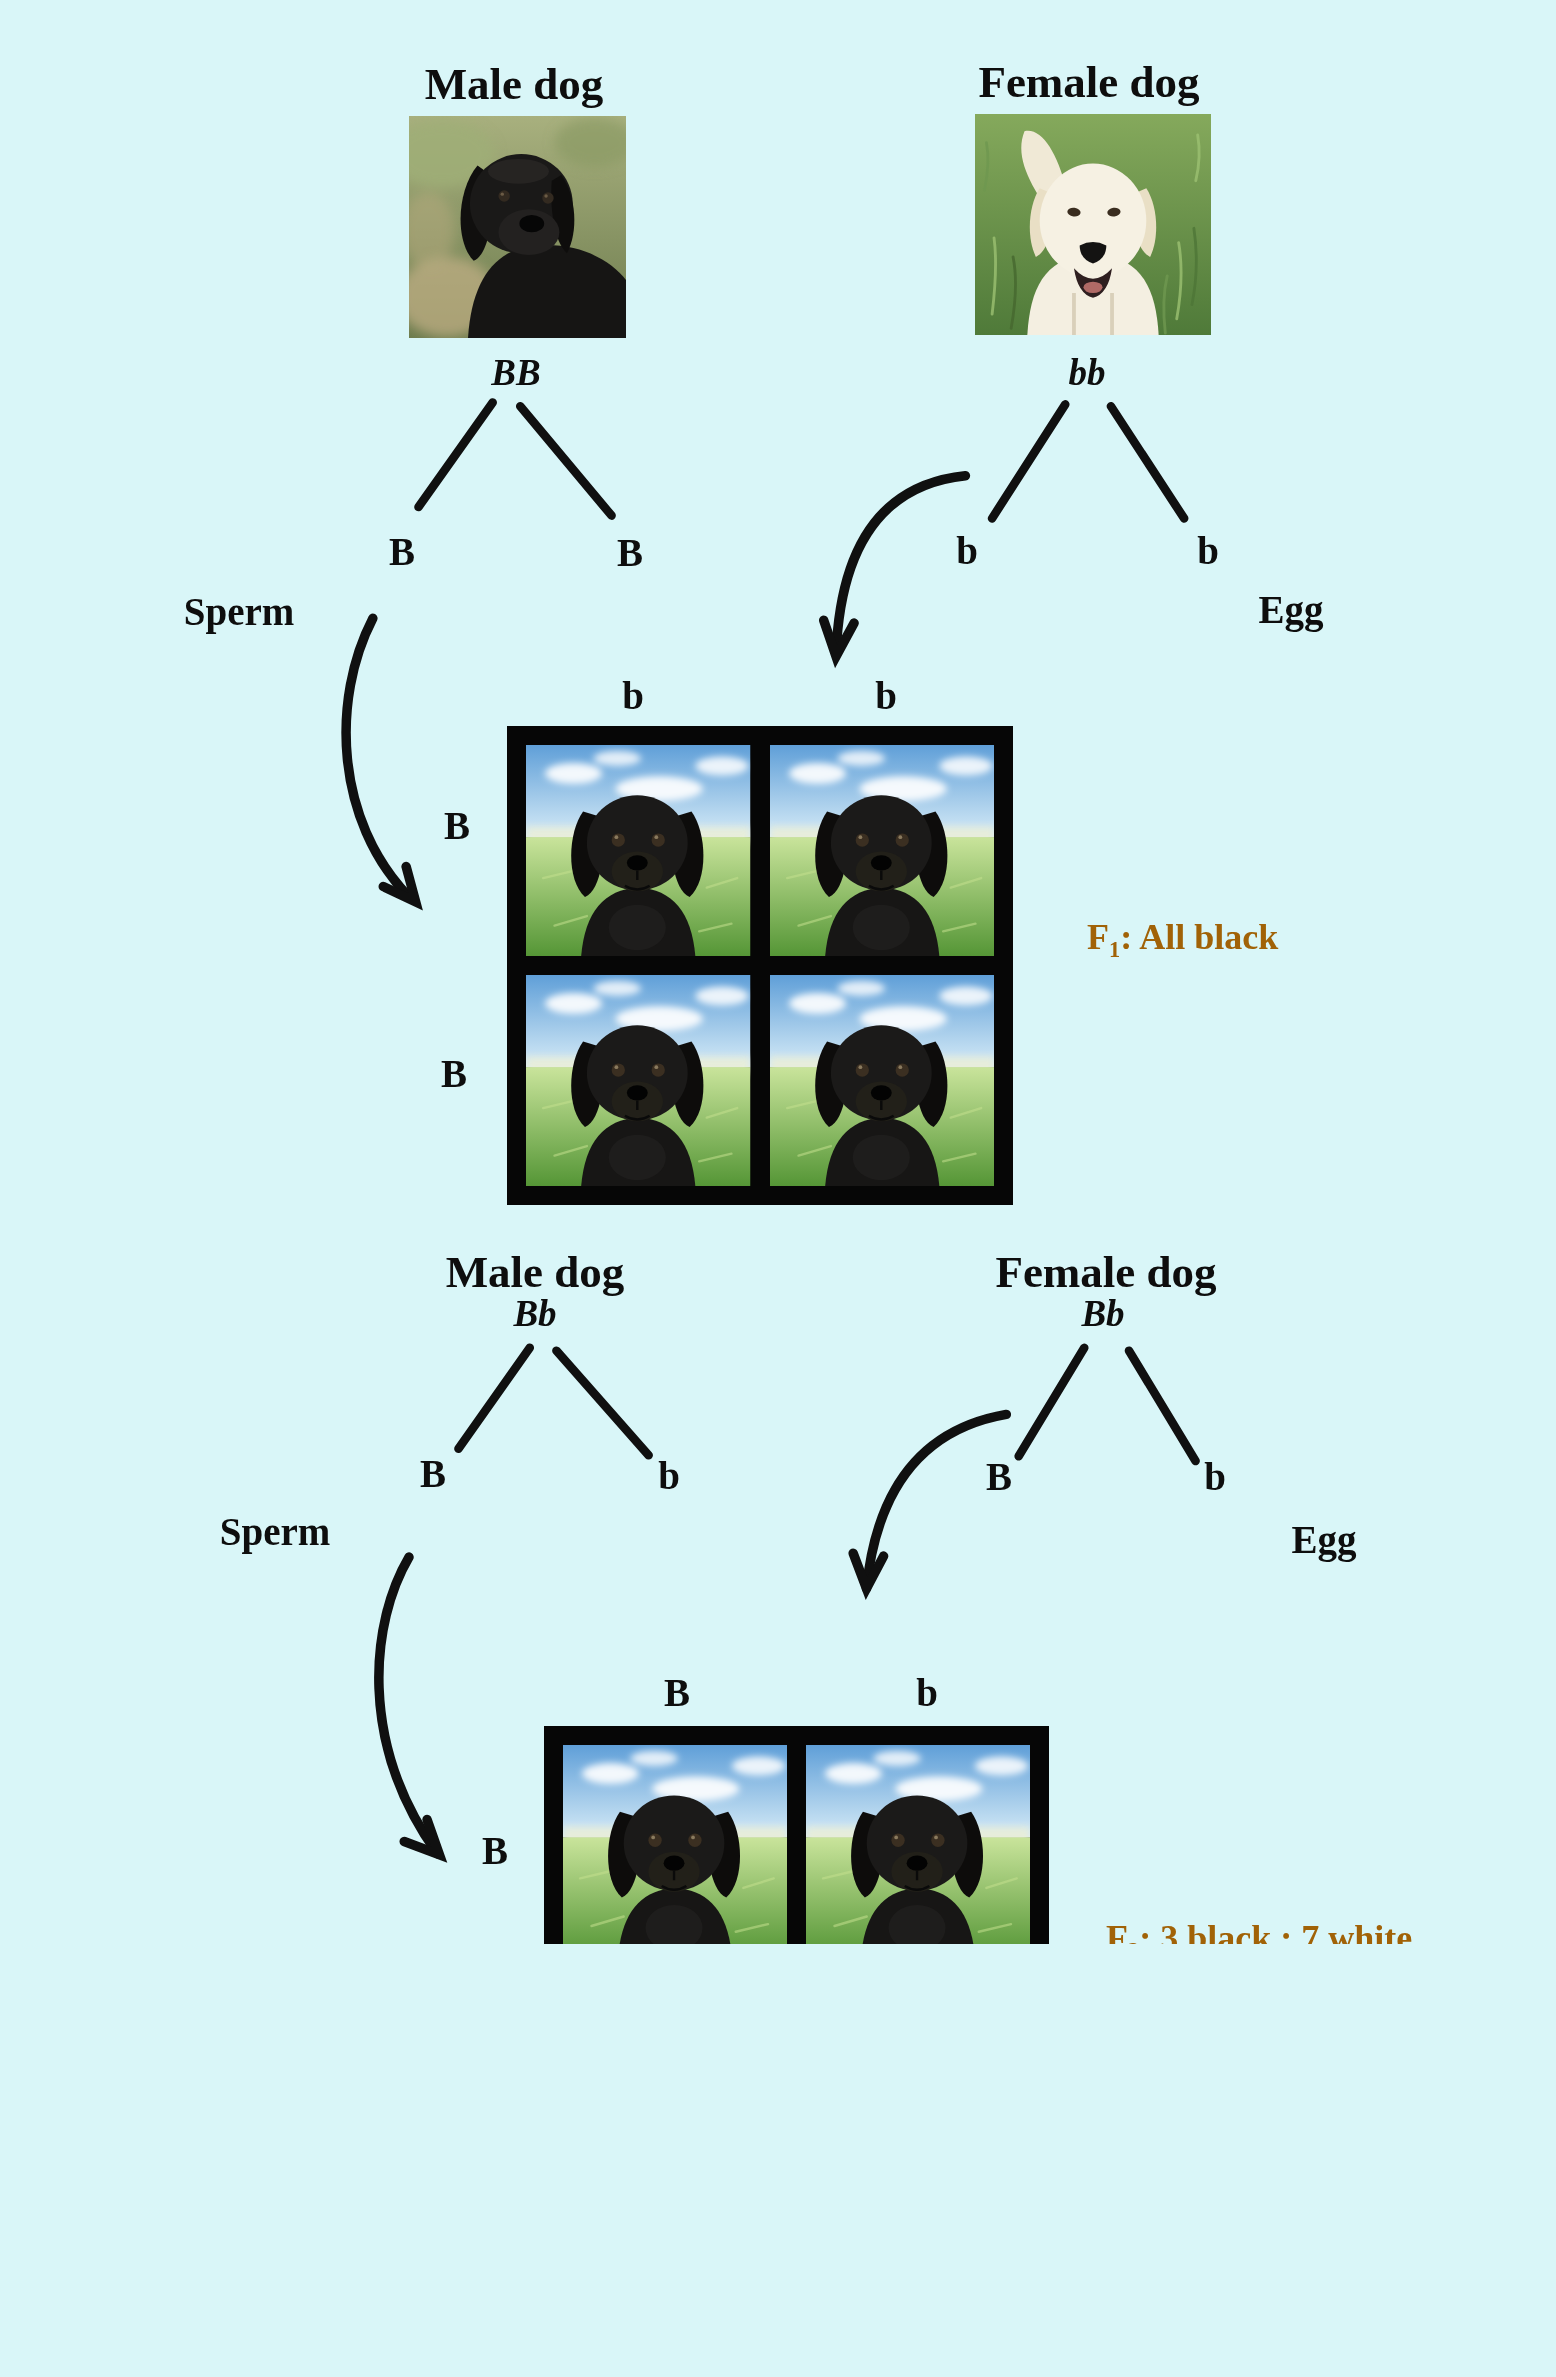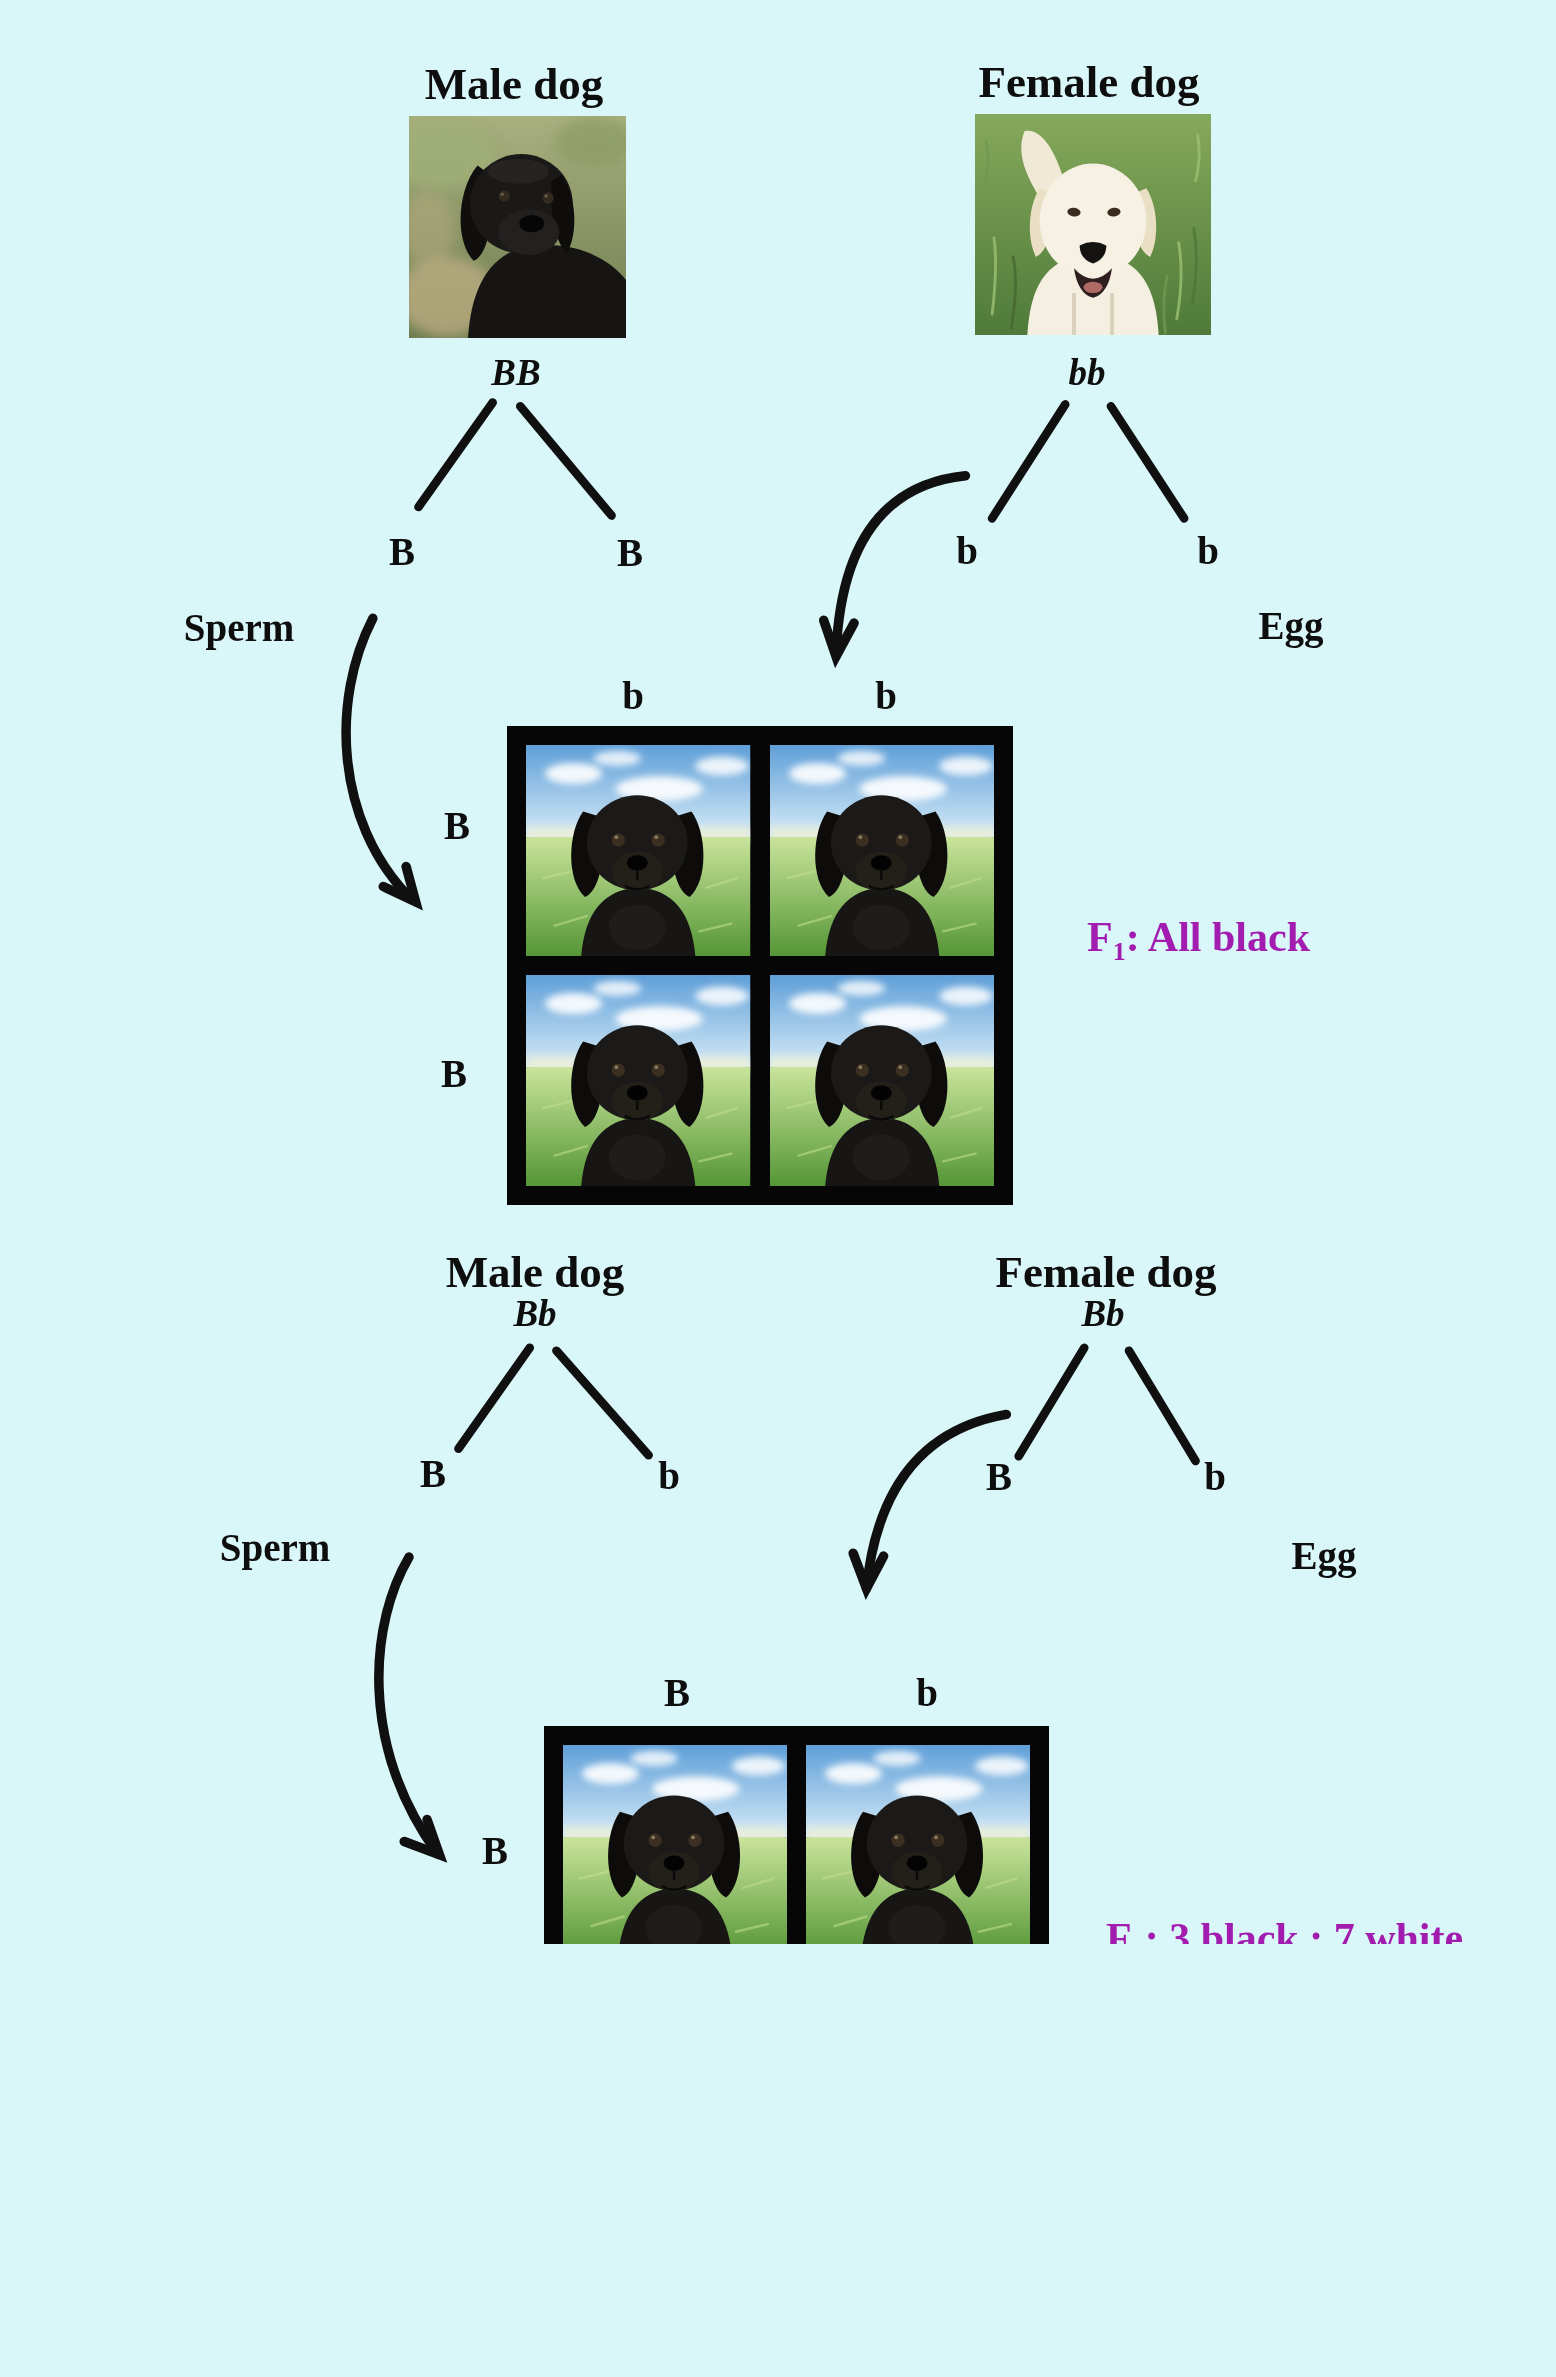--- a/index.html
+++ b/index.html
@@ -18,26 +18,26 @@
     transform:translate(-50%,-50%);
     font-weight:bold;
     color:#0e0e0e;
     white-space:nowrap;
     z-index:3;
     line-height:1;
   }
   .parent-title{font-size:45px;}
   .genotype{font-size:37px;font-style:italic;}
   .gamete{font-size:39px;}
-  .side-label{font-size:39px;margin-top:16px;}
+  .side-label{font-size:39px;}
   .pun-label{font-size:39px;}
   .result{
     position:absolute;
     transform:translateY(-50%);
-    font-weight:bold;font-size:42px;color:#a21caf;
+    font-weight:bold;font-size:36px;color:#a16207;
     white-space:nowrap;z-index:3;
   }
   .result sub{font-size:0.62em;line-height:0;}
   .main-title{
     position:absolute;
     transform:translateX(-50%);
     font-weight:bold;font-size:63px;color:#0c0c0c;
     white-space:nowrap;z-index:3;
   }
   .photo{

